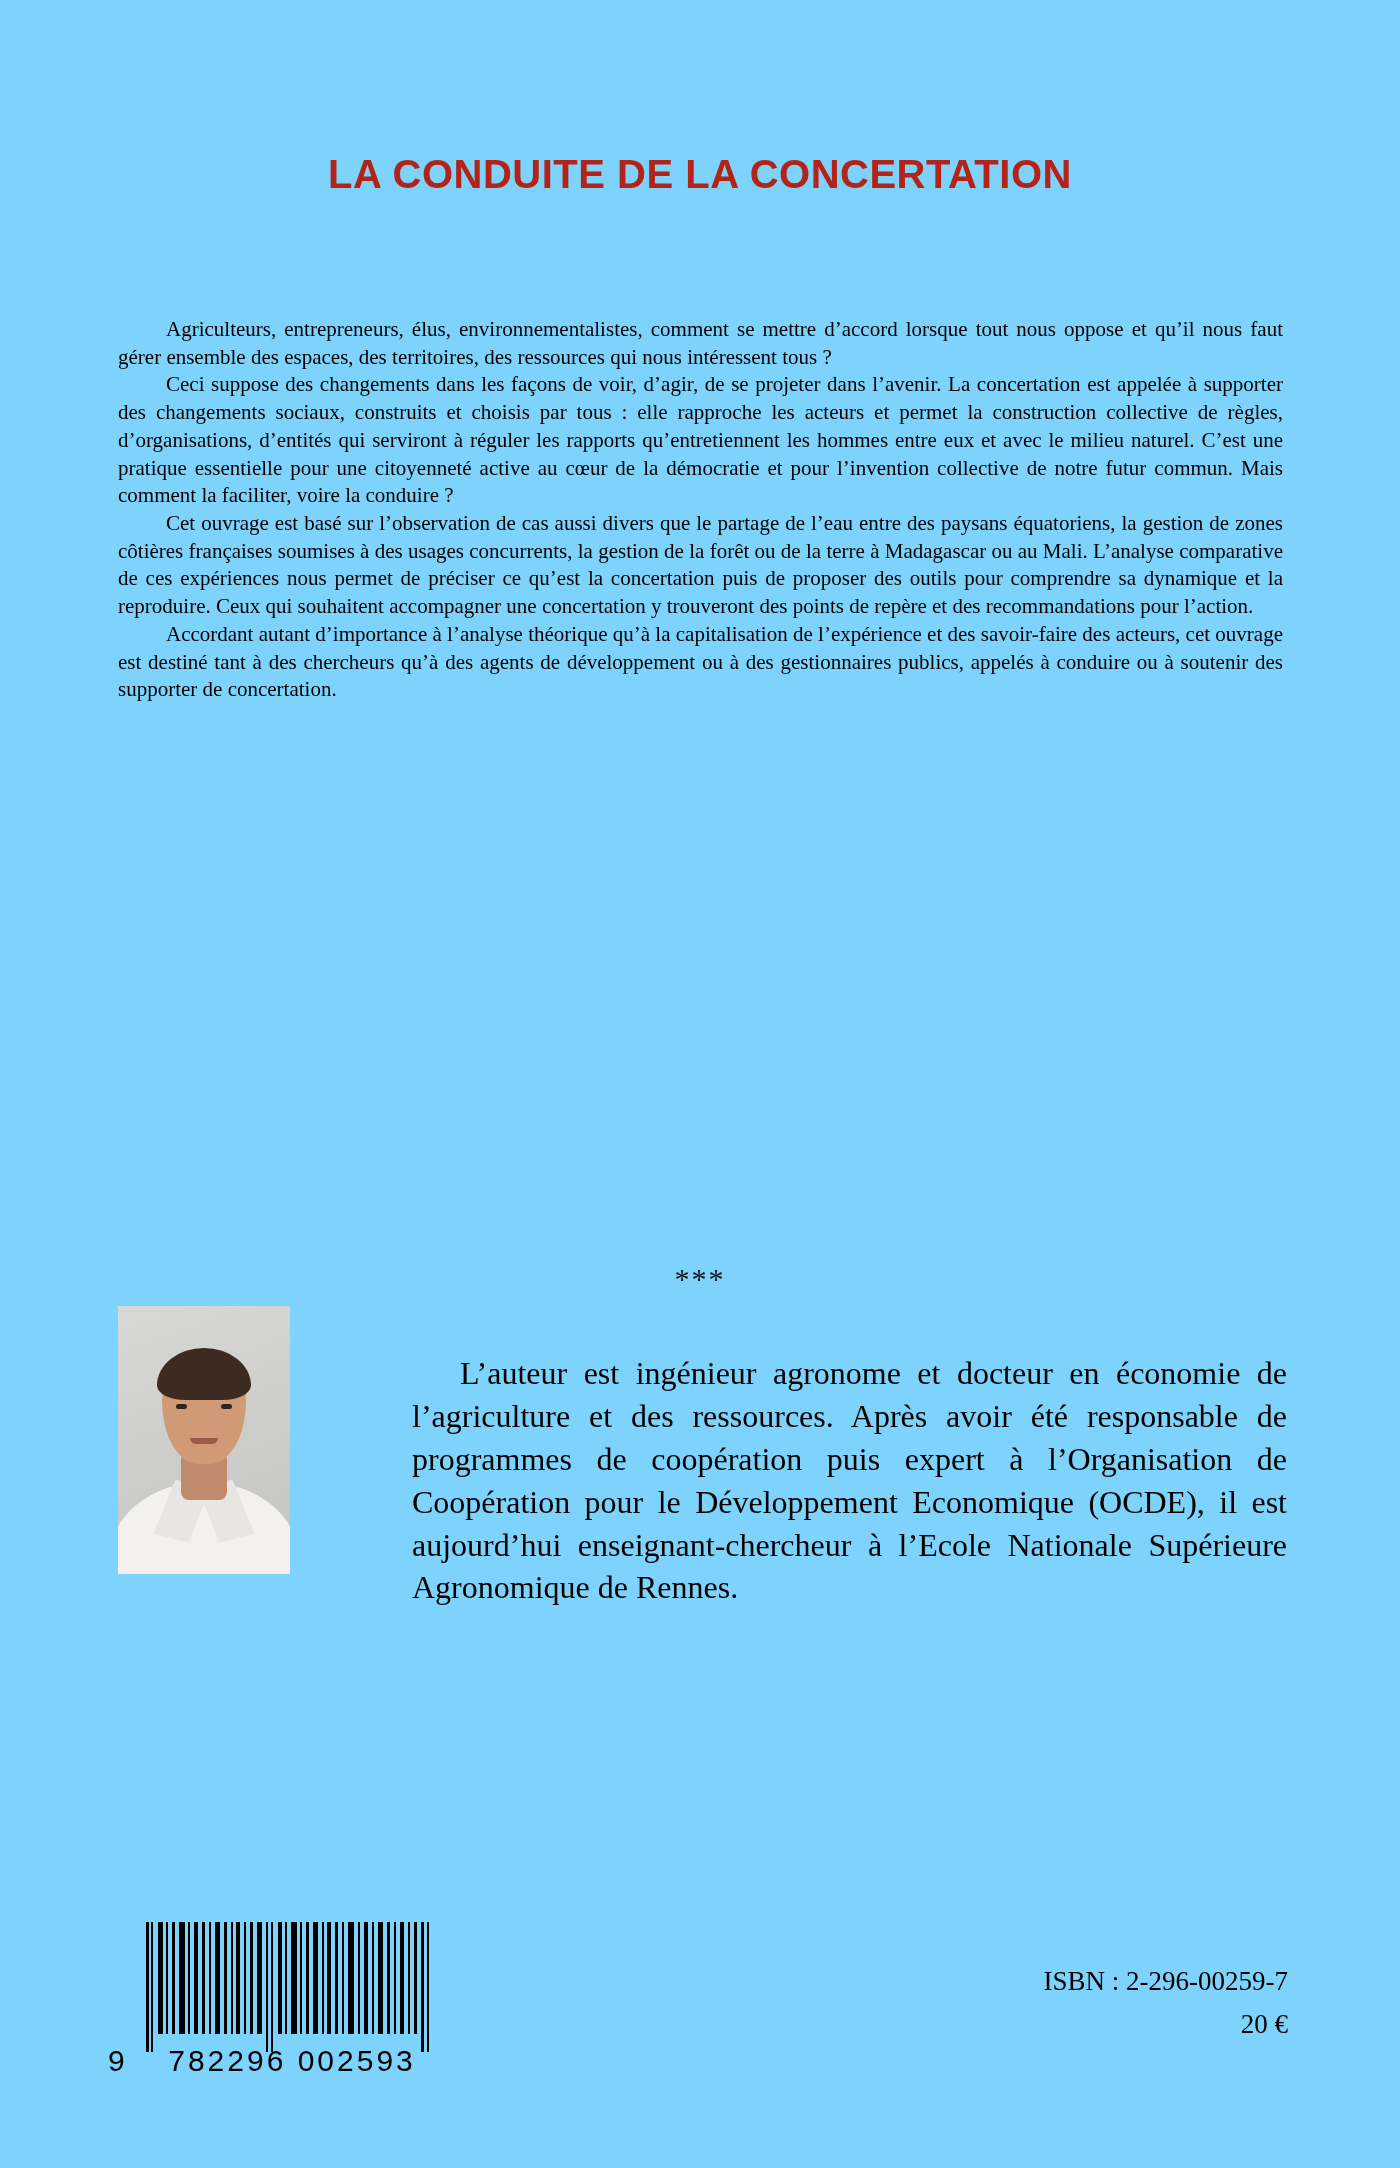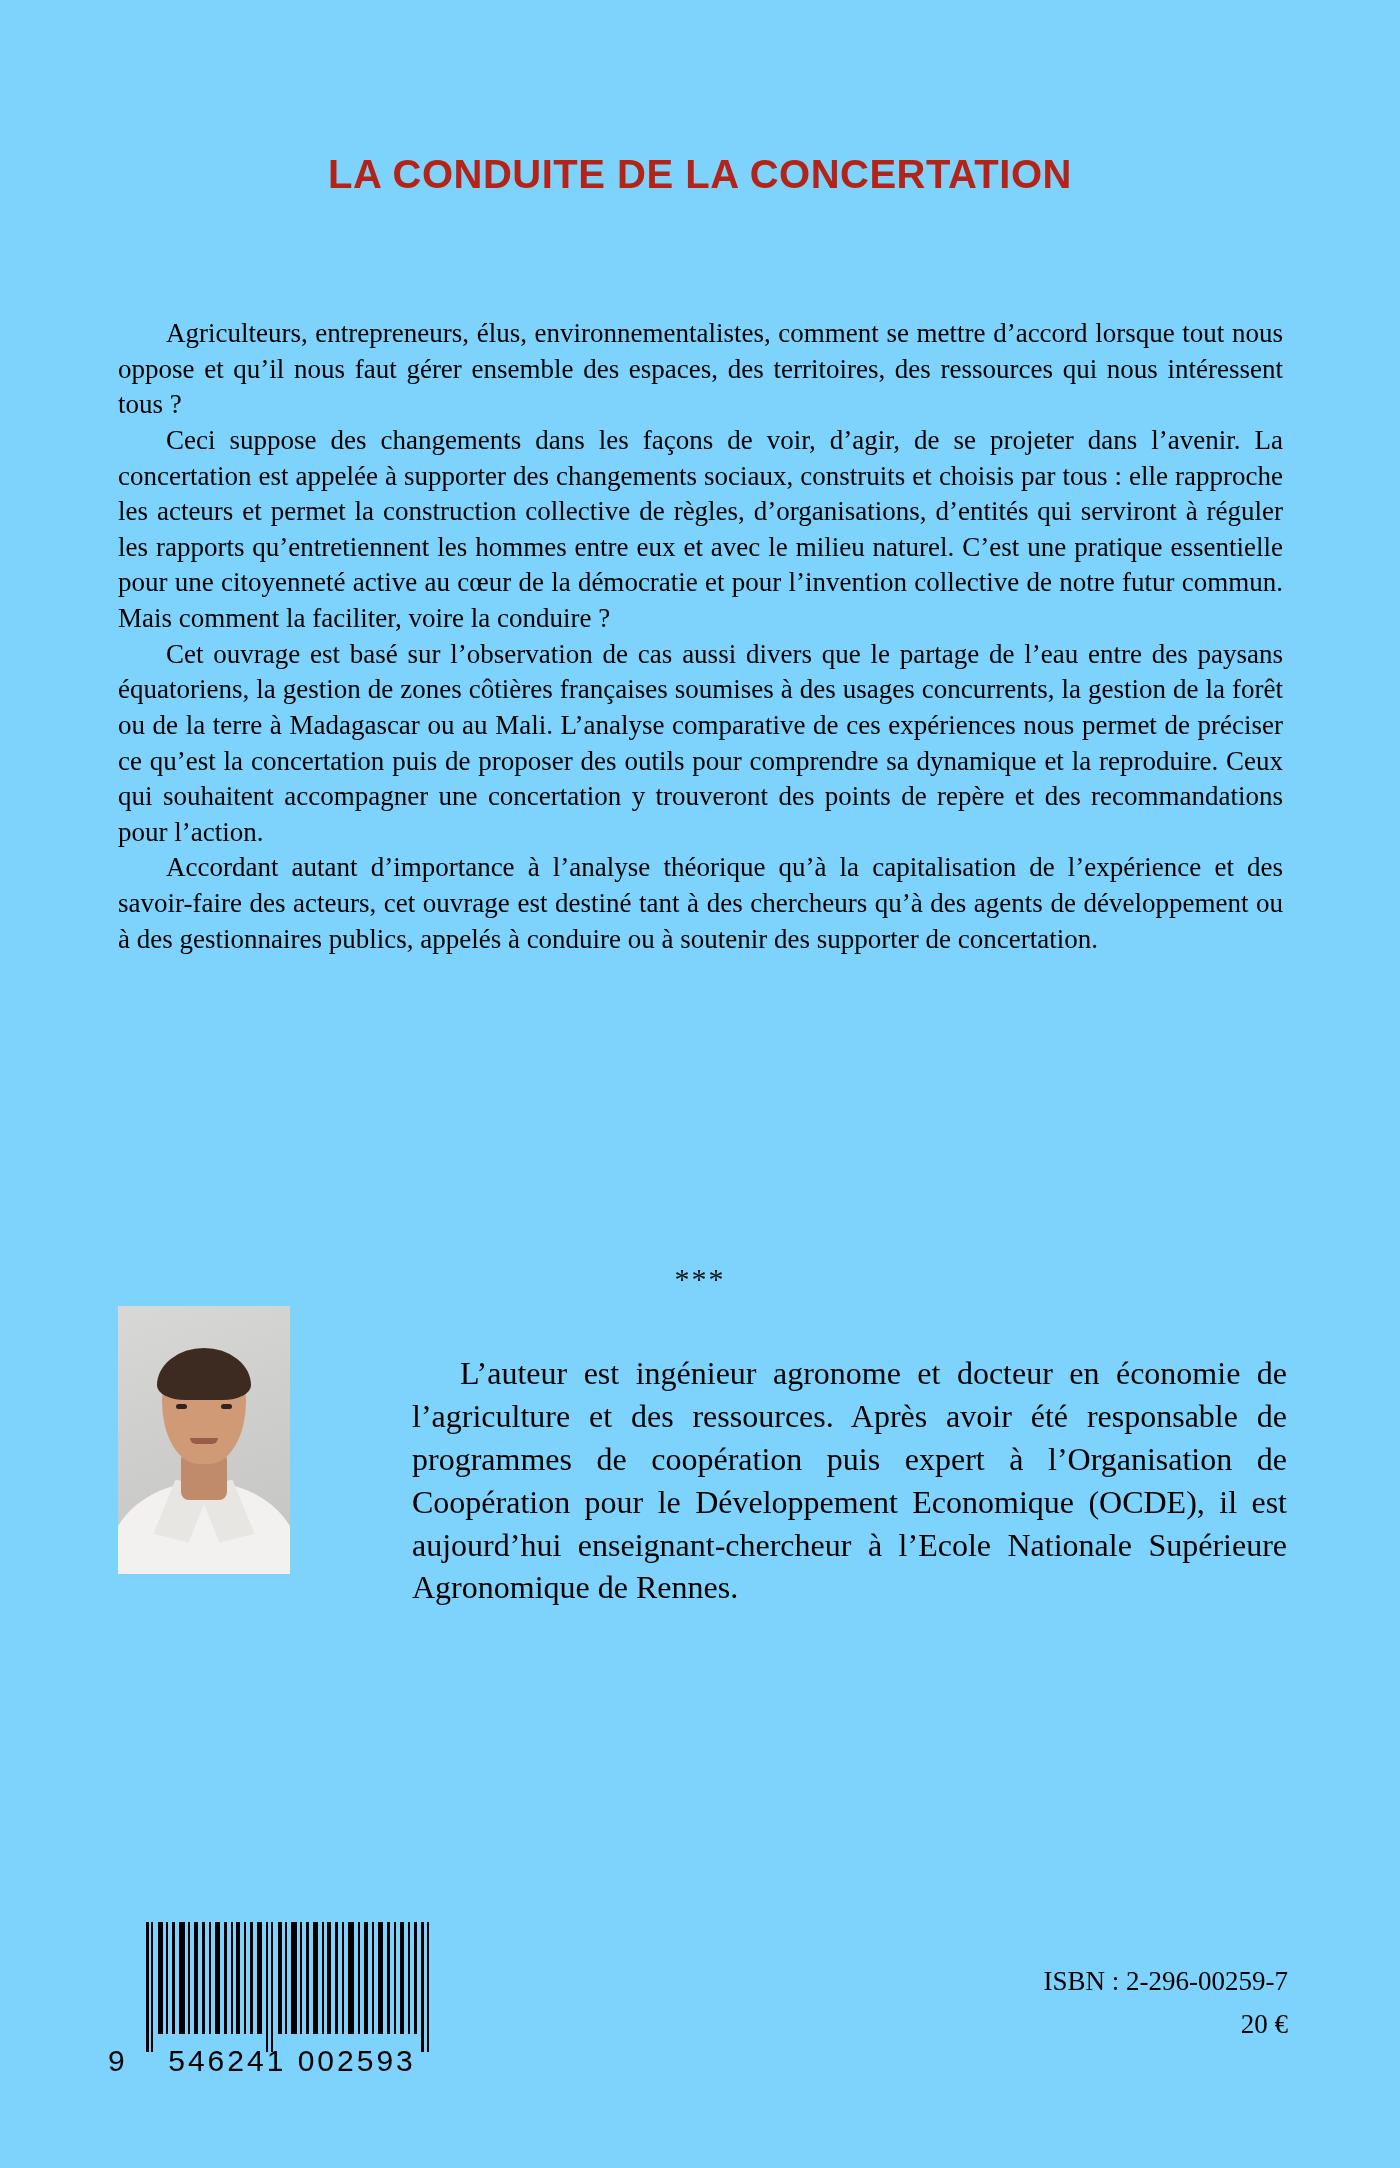--- a/index.html
+++ b/index.html
@@ -35,21 +35,21 @@
     font-size: 40px;
     letter-spacing: 0.5px;
     color: #b32317;
   }
 
   .blurb {
     position: absolute;
     left: 118px;
     top: 316px;
     width: 1165px;
-    font-size: 27px;
+    font-size: 21px;
     line-height: 1.32;
     text-align: justify;
     text-justify: inter-word;
     hyphens: none;
   }
   .blurb p {
     margin: 0;
     text-indent: 48px;
   }
 
@@ -273,21 +273,21 @@
       <rect x="232" y="0" width="5" height="112" fill="#000"></rect>
       <rect x="241" y="0" width="3" height="112" fill="#000"></rect>
       <rect x="248" y="0" width="2" height="112" fill="#000"></rect>
       <rect x="254" y="0" width="4" height="112" fill="#000"></rect>
       <rect x="262" y="0" width="2" height="112" fill="#000"></rect>
       <rect x="268" y="0" width="3" height="112" fill="#000"></rect>
       <rect x="275" y="0" width="3" height="130" fill="#000"></rect>
       <rect x="281" y="0" width="2" height="130" fill="#000"></rect>
     </svg>
     <div class="digits-left">9</div>
-    <div class="digits-main">546241 002593</div>
+    <div class="digits-main">782296 002593</div>
   </div>
 
   <div class="isbn-block">
     <div>ISBN : 2-296-00259-7</div>
     <div>20 €</div>
   </div>
 
 </div>
 
 </body></html>

